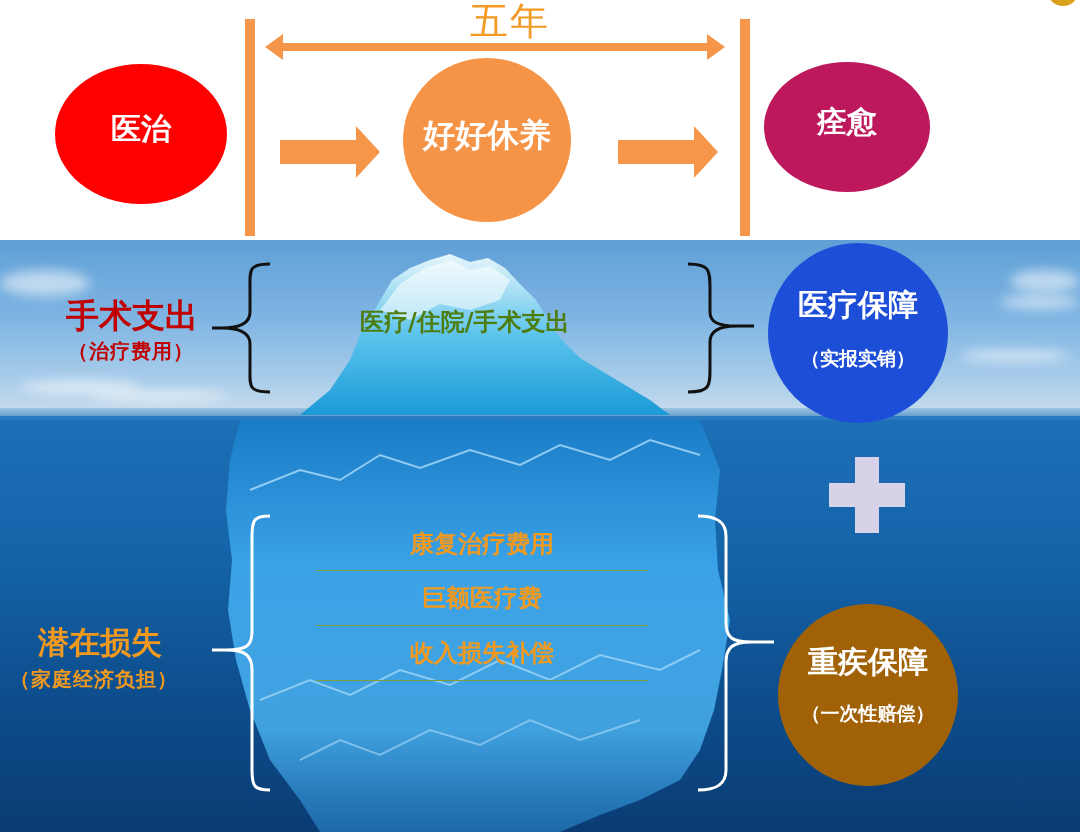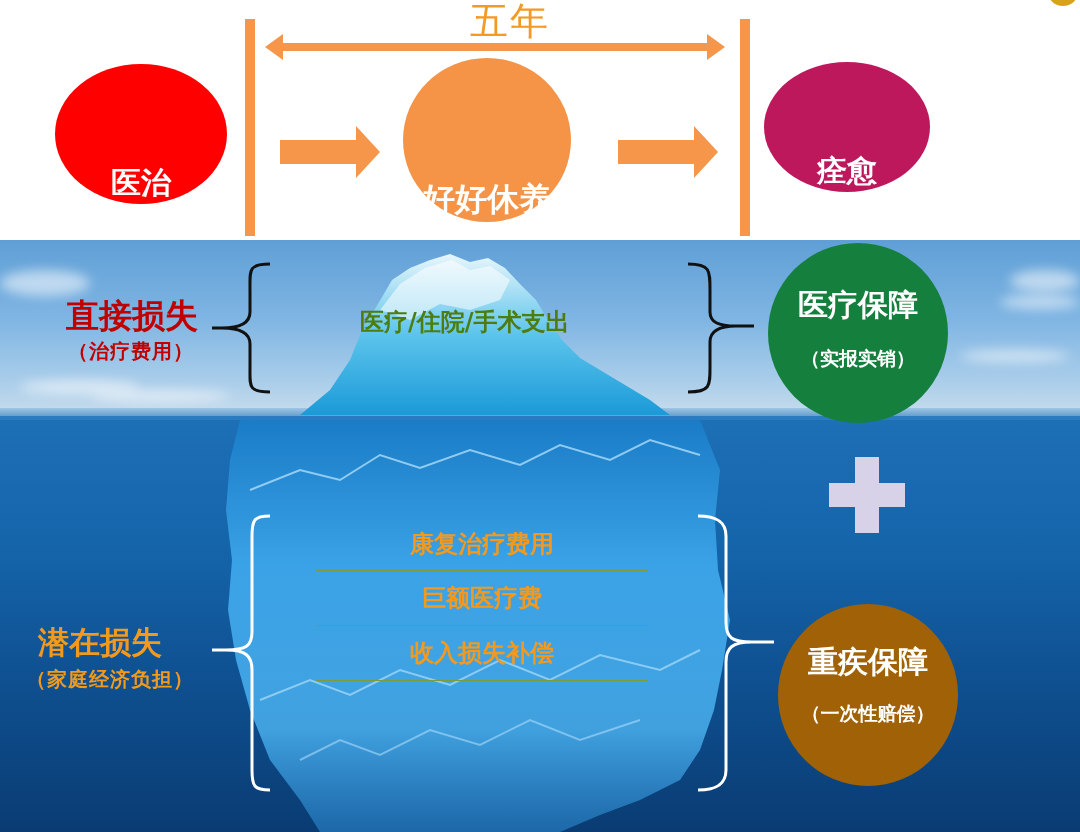--- a/index.html
+++ b/index.html
@@ -8,21 +8,21 @@
 
   
   .top { position: absolute; left: 0; top: 0; width: 1080px; height: 240px; background: #ffffff; }
   .gold-corner { position: absolute; left: 1048px; top: -22px; width: 30px; height: 28px; border-radius: 50%; background: #d9a21c; }
   .vbar { position: absolute; top: 19px; width: 10px; height: 217px; background: #f5964a; }
   .vbar.left { left: 245px; }
   .vbar.right { left: 740px; }
   .span-label { position: absolute; left: 440px; top: -4px; width: 140px; text-align: center; font-family: "DejaVu Serif", "Liberation Serif", serif; font-size: 38px; color: #f39a25; letter-spacing: 2px; }
   .dbl-arrow { position: absolute; left: 265px; top: 34px; width: 460px; height: 26px; }
 
-  .circle { position: absolute; border-radius: 50%; display: flex; align-items: flex-end; justify-content: center; color: #ffffff; font-weight: bold; font-family: Liberation Serif, serif; }
+  .circle { position: absolute; border-radius: 50%; display: flex; align-items: center; justify-content: center; color: #ffffff; font-weight: bold; font-family: Liberation Serif, serif; }
   .c-treat { left: 55px; top: 64px; width: 172px; height: 140px; background: #ff0000; font-size: 30px; }
   .c-rest { left: 403px; top: 58px; width: 168px; height: 164px; background: #f59447; font-size: 32px; }
   .c-cured { left: 764px; top: 62px; width: 166px; height: 130px; background: #be185d; font-size: 30px; }
   .c-treat span, .c-cured span { margin-top: -10px; }
   .c-rest span { margin-top: -8px; }
 
   .fat-arrow { position: absolute; top: 126px; width: 100px; height: 52px; }
   .fat-arrow.a1 { left: 280px; }
   .fat-arrow.a2 { left: 618px; }
 
@@ -39,28 +39,28 @@
 
   .iceberg-svg { position: absolute; left: 0; top: 0; width: 1080px; height: 592px; }
 
   
   .lbl { position: absolute; font-weight: bold; white-space: nowrap; }
   .direct-title { left: 66px; top: 54px; font-size: 33px; color: #c00000; }
   .direct-sub { left: 68px; top: 98px; font-size: 20px; color: #c00000; letter-spacing: 1px; }
   .direct-items { left: 360px; top: 66px; font-size: 24px; color: #4d7c0f; }
 
   .latent-title { left: 38px; top: 382px; font-size: 31px; color: #f39a1e; }
-  .latent-sub { left: 26px; top: 426px; font-size: 20px; color: #f39a1e; letter-spacing: 1px; }
+  .latent-sub { left: 10px; top: 426px; font-size: 20px; color: #f39a1e; letter-spacing: 1px; }
 
   .hidden-list { position: absolute; left: 316px; top: 288px; width: 332px; }
   .hidden-item { height: 55px; display: flex; align-items: center; justify-content: center; font-size: 24px; font-weight: bold; color: #f39a1e; border-bottom: 1px solid #7f9a3a; }
   .hidden-item:first-child { height: 43px; align-items: flex-start; padding-top: 0; }
 
   .guard-circle { position: absolute; border-radius: 50%; display: flex; flex-direction: column; align-items: center; justify-content: center; color: #ffffff; font-weight: bold; }
-  .medical-guard { left: 768px; top: 3px; width: 180px; height: 180px; background: #15803d; }
+  .medical-guard { left: 768px; top: 3px; width: 180px; height: 180px; background: #1d4ed8; }
   .medical-guard .g-title { font-size: 30px; margin-top: -10px; }
   .medical-guard .g-sub { font-size: 19px; margin-top: 20px; }
   .critical-guard { left: 778px; top: 364px; width: 180px; height: 182px; background: #a16207; }
   .critical-guard .g-title { font-size: 30px; margin-top: -22px; }
   .critical-guard .g-sub { font-size: 19px; margin-top: 18px; }
   .plus-icon { position: absolute; left: 829px; top: 217px; width: 76px; height: 76px; }
 </style>
 </head>
 <body>
 
@@ -125,21 +125,21 @@
 
     <polygon fill="url(#tipG)" points="300,175 330,150 350,120 362,90 378,64 392,40 410,28 430,20 450,14 470,22 488,18 505,28 520,44 536,60 548,80 562,100 580,118 600,130 625,145 650,160 670,175"></polygon>
     <polygon fill="#ffffff" opacity="0.55" points="380,70 400,44 425,28 452,20 470,30 490,26 510,40 500,60 470,70 440,64 410,80"></polygon>
 
     <polygon fill="url(#underG)" points="240,180 700,180 720,230 715,280 718,330 730,380 722,430 714,470 700,510 680,540 640,560 600,575 560,592 320,592 300,560 270,520 250,470 236,420 228,370 232,320 226,270 230,220"></polygon>
     <polyline fill="none" stroke="#bfe8ff" stroke-width="2" opacity="0.7" points="250,250 300,230 340,240 380,215 420,228 470,210 520,225 560,205 610,220 650,200 700,215"></polyline>
     <polyline fill="none" stroke="#bfe8ff" stroke-width="2" opacity="0.6" points="260,460 310,440 350,455 400,430 450,445 500,420 550,440 600,415 660,430 700,410"></polyline>
     <polyline fill="none" stroke="#bfe8ff" stroke-width="2" opacity="0.5" points="300,520 340,500 380,515 430,490 480,505 530,480 580,500 640,480"></polyline>
   </svg>
 
-  <div class="lbl direct-title">直接损失</div>
+  <div class="lbl direct-title">手术支出</div>
   <div class="lbl direct-sub">（治疗费用）</div>
 
   <svg style="position:absolute;left:212px;top:20px;width:60px;height:136px;" viewBox="0 0 60 136">
     <path d="M58,4 C36,4 38,10 38,30 L38,52 C38,62 30,68 10,68 L0,68 M10,68 C30,68 38,74 38,84 L38,108 C38,126 36,132 58,132" fill="none" stroke="#111" stroke-width="3"></path>
   </svg>
 
   <div class="lbl direct-items">医疗/住院/手术支出</div>
 
   <svg style="position:absolute;left:688px;top:20px;width:66px;height:136px;" viewBox="0 0 66 136">
     <path d="M0,4 C22,4 22,10 22,30 L22,52 C22,62 30,66 48,66 L66,66 M48,66 C30,66 22,72 22,82 L22,108 C22,126 22,132 0,132" fill="none" stroke="#111" stroke-width="3"></path>

